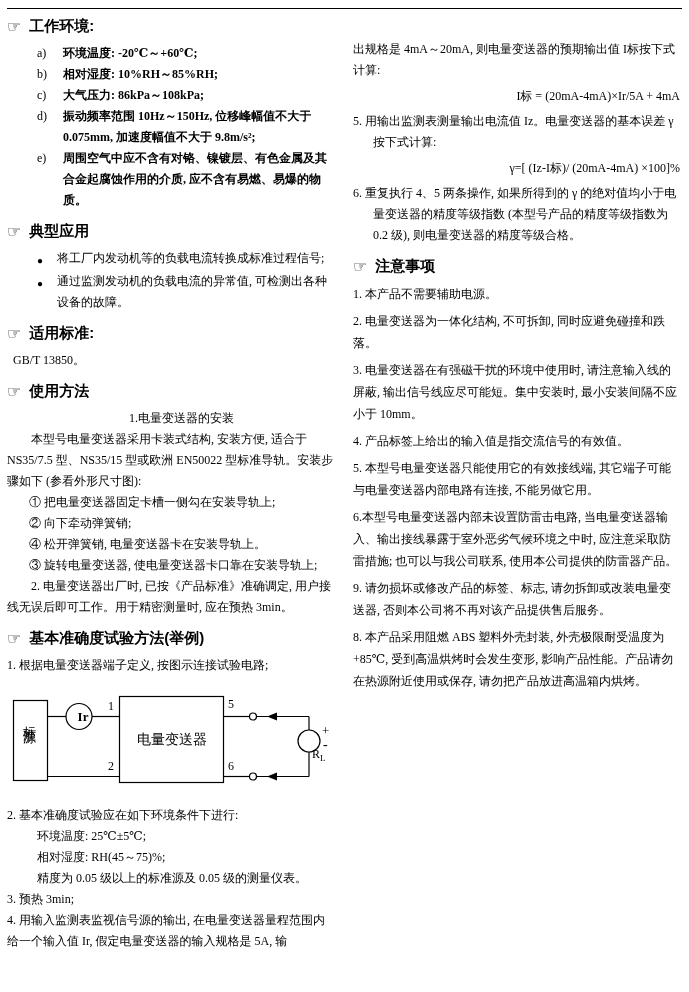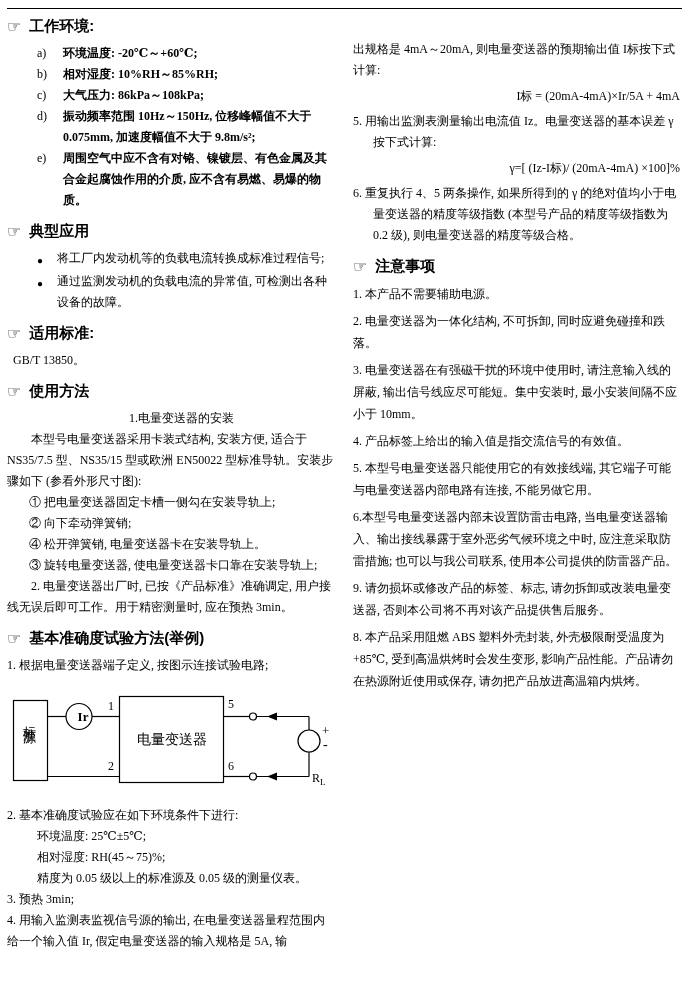--- a/index.html
+++ b/index.html
@@ -34,21 +34,21 @@
   .diagram svg { position:absolute; left:0; top:0; }
   .dlab { position:absolute; line-height:1; }
   .lab-source { left:14px; top:31px; writing-mode:vertical-rl; font-size:13px; letter-spacing:3px; }
   .lab-meter { left:57px; top:26px; width:34px; text-align:center; font-size:13px; font-weight:bold; }
   .lab-device { left:111px; top:13px; width:104px; height:86px; display:flex; align-items:center; justify-content:center; font-size:14px; }
   .lab-pin { font-size:12px; }
   .pin1 { left:99px; top:16px; } .pin2 { left:99px; top:76px; }
   .pin5 { left:219px; top:14px; } .pin6 { left:219px; top:76px; }
   .lab-plus { left:313px; top:40px; font-size:13px; }
   .lab-minus { left:314px; top:54px; font-size:14px; }
-  .lab-load { left:303px; top:88px; font-size:12px; }
+  .lab-load { left:303px; top:64px; font-size:12px; }
   .lab-load sub { font-size:9px; }
 </style>
 </head>
 <body>
 
 <div class="page">
   <div class="top-rule"></div>
   <div class="cols">
 
     <div class="col">

